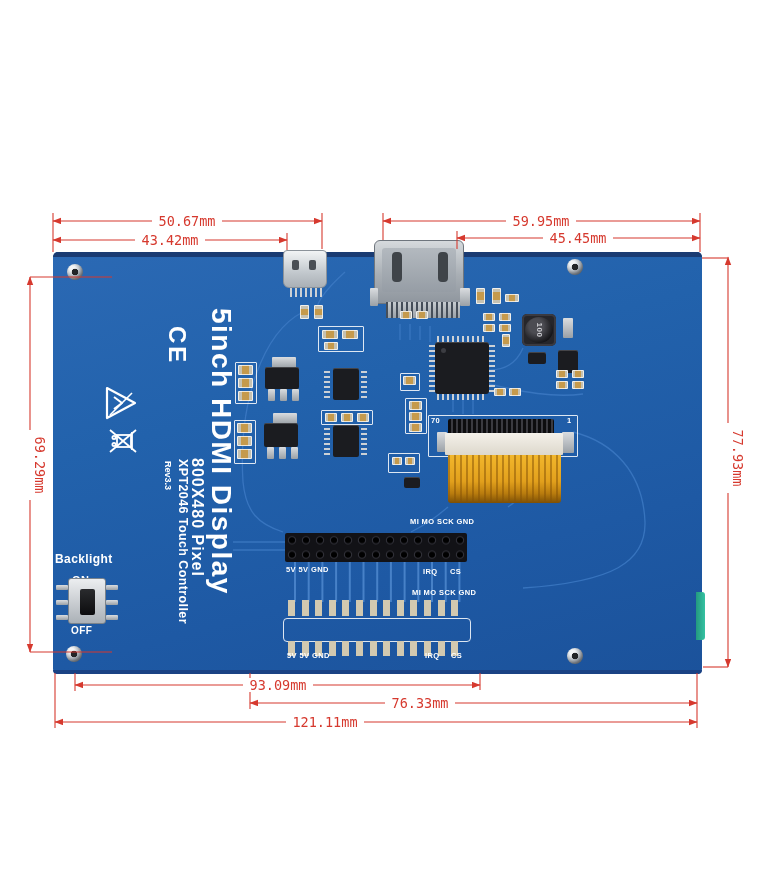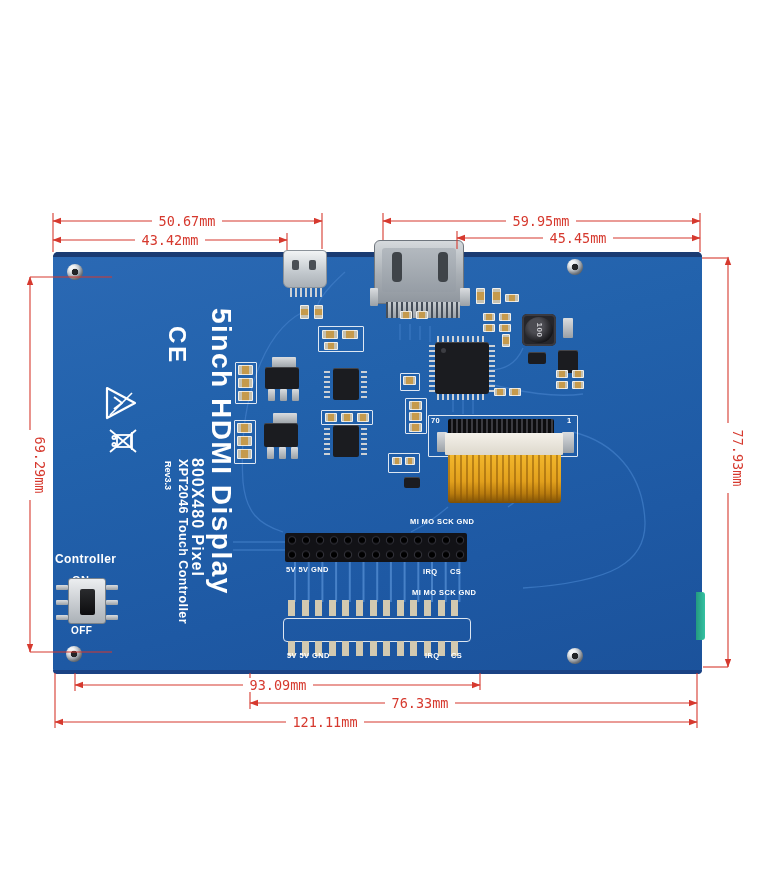--- a/index.html
+++ b/index.html
@@ -244,21 +244,21 @@
     <div class="silk" style="left:397px;top:315px;">CS</div>
 
     <div class="silk" style="left:359px;top:336px;">MI MO SCK GND</div>
     <div class="padrow" style="left:235px;top:348px;width:177px;height:16px;"></div>
     <div class="outline" style="left:230px;top:366px;width:188px;height:24px;border-radius:4px;"></div>
     <div class="padrow" style="left:235px;top:389px;width:177px;height:15px;"></div>
     <div class="silk" style="left:234px;top:399px;">5V 5V GND</div>
     <div class="silk" style="left:372px;top:399px;">IRQ</div>
     <div class="silk" style="left:398px;top:399px;">CS</div>
 
-    <div class="silk" style="left:2px;top:300px;font-size:12px;">Controller</div>
+    <div class="silk" style="left:2px;top:300px;font-size:12px;">Backlight</div>
     <div class="silk" style="left:19px;top:322px;font-size:11px;">ON</div>
     <div class="leg" style="left:3px;top:333px;width:12px;height:5px;"></div>
     <div class="leg" style="left:3px;top:348px;width:12px;height:5px;"></div>
     <div class="leg" style="left:3px;top:363px;width:12px;height:5px;"></div>
     <div class="leg" style="left:53px;top:333px;width:12px;height:5px;"></div>
     <div class="leg" style="left:53px;top:348px;width:12px;height:5px;"></div>
     <div class="leg" style="left:53px;top:363px;width:12px;height:5px;"></div>
     <div class="switchbody" style="left:15px;top:326px;width:38px;height:46px;"></div>
     <div class="slider" style="left:27px;top:337px;width:15px;height:26px;"></div>
     <div class="silk" style="left:18px;top:373px;font-size:10px;">OFF</div>

